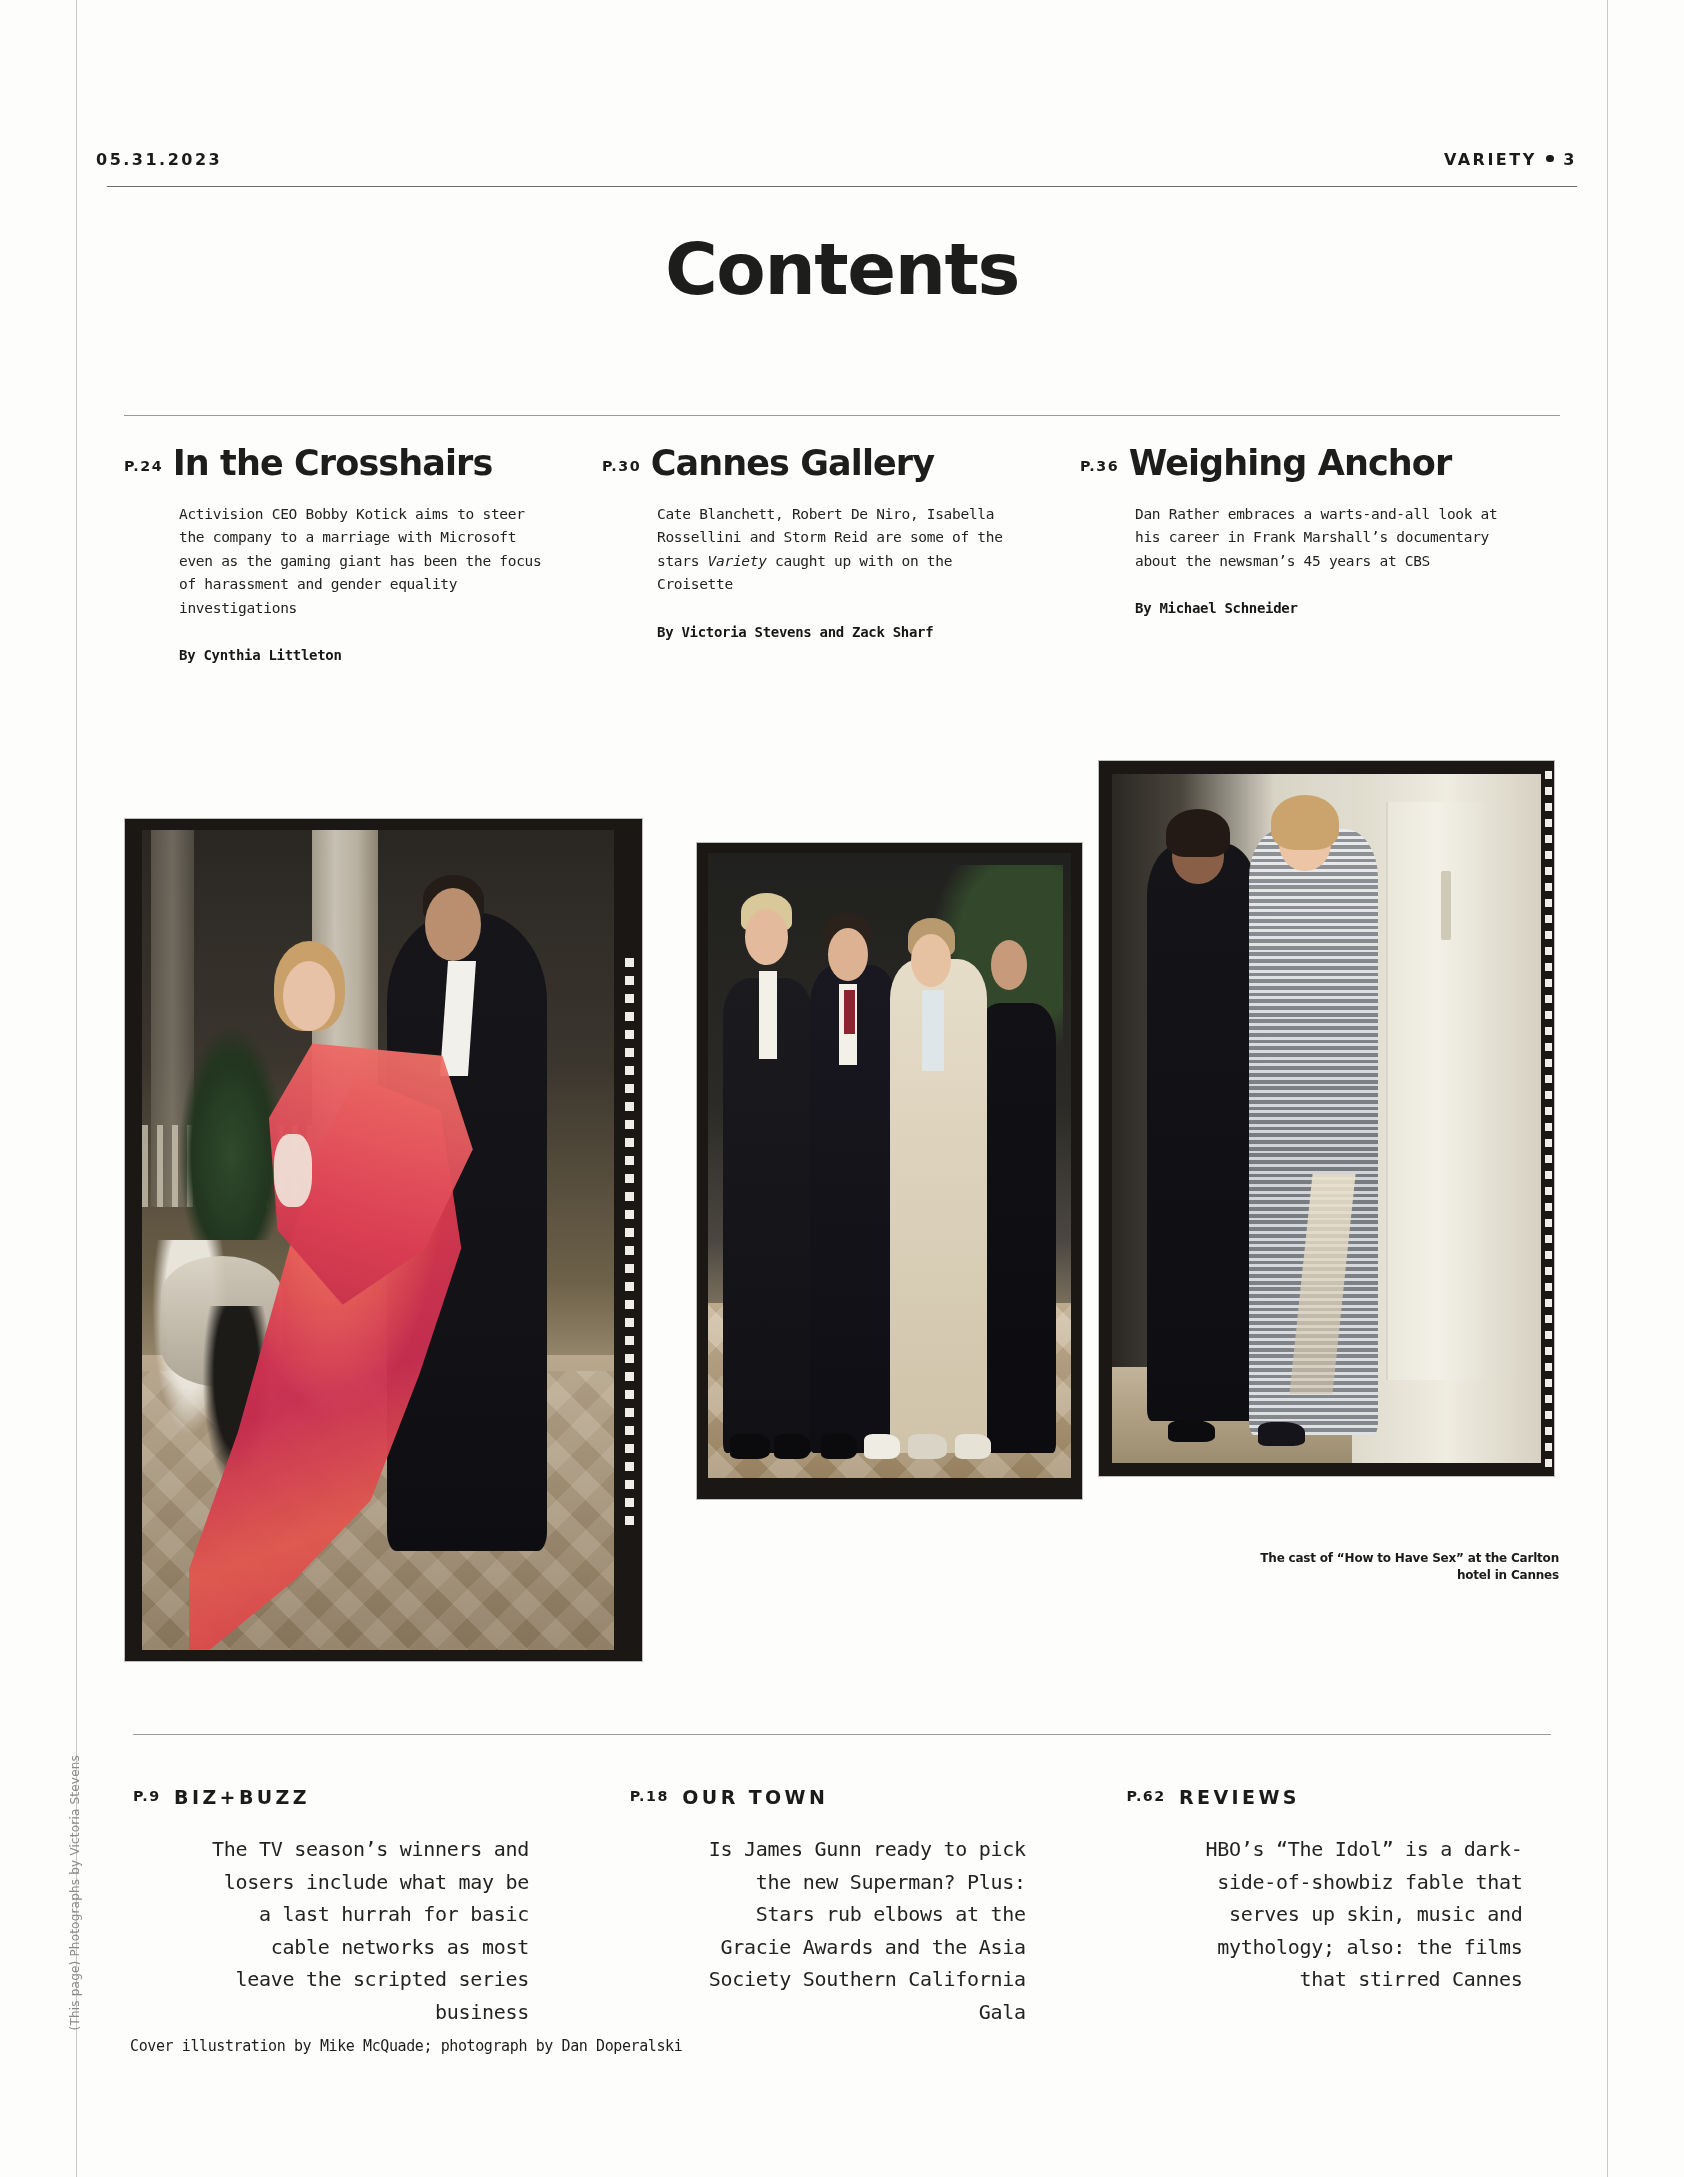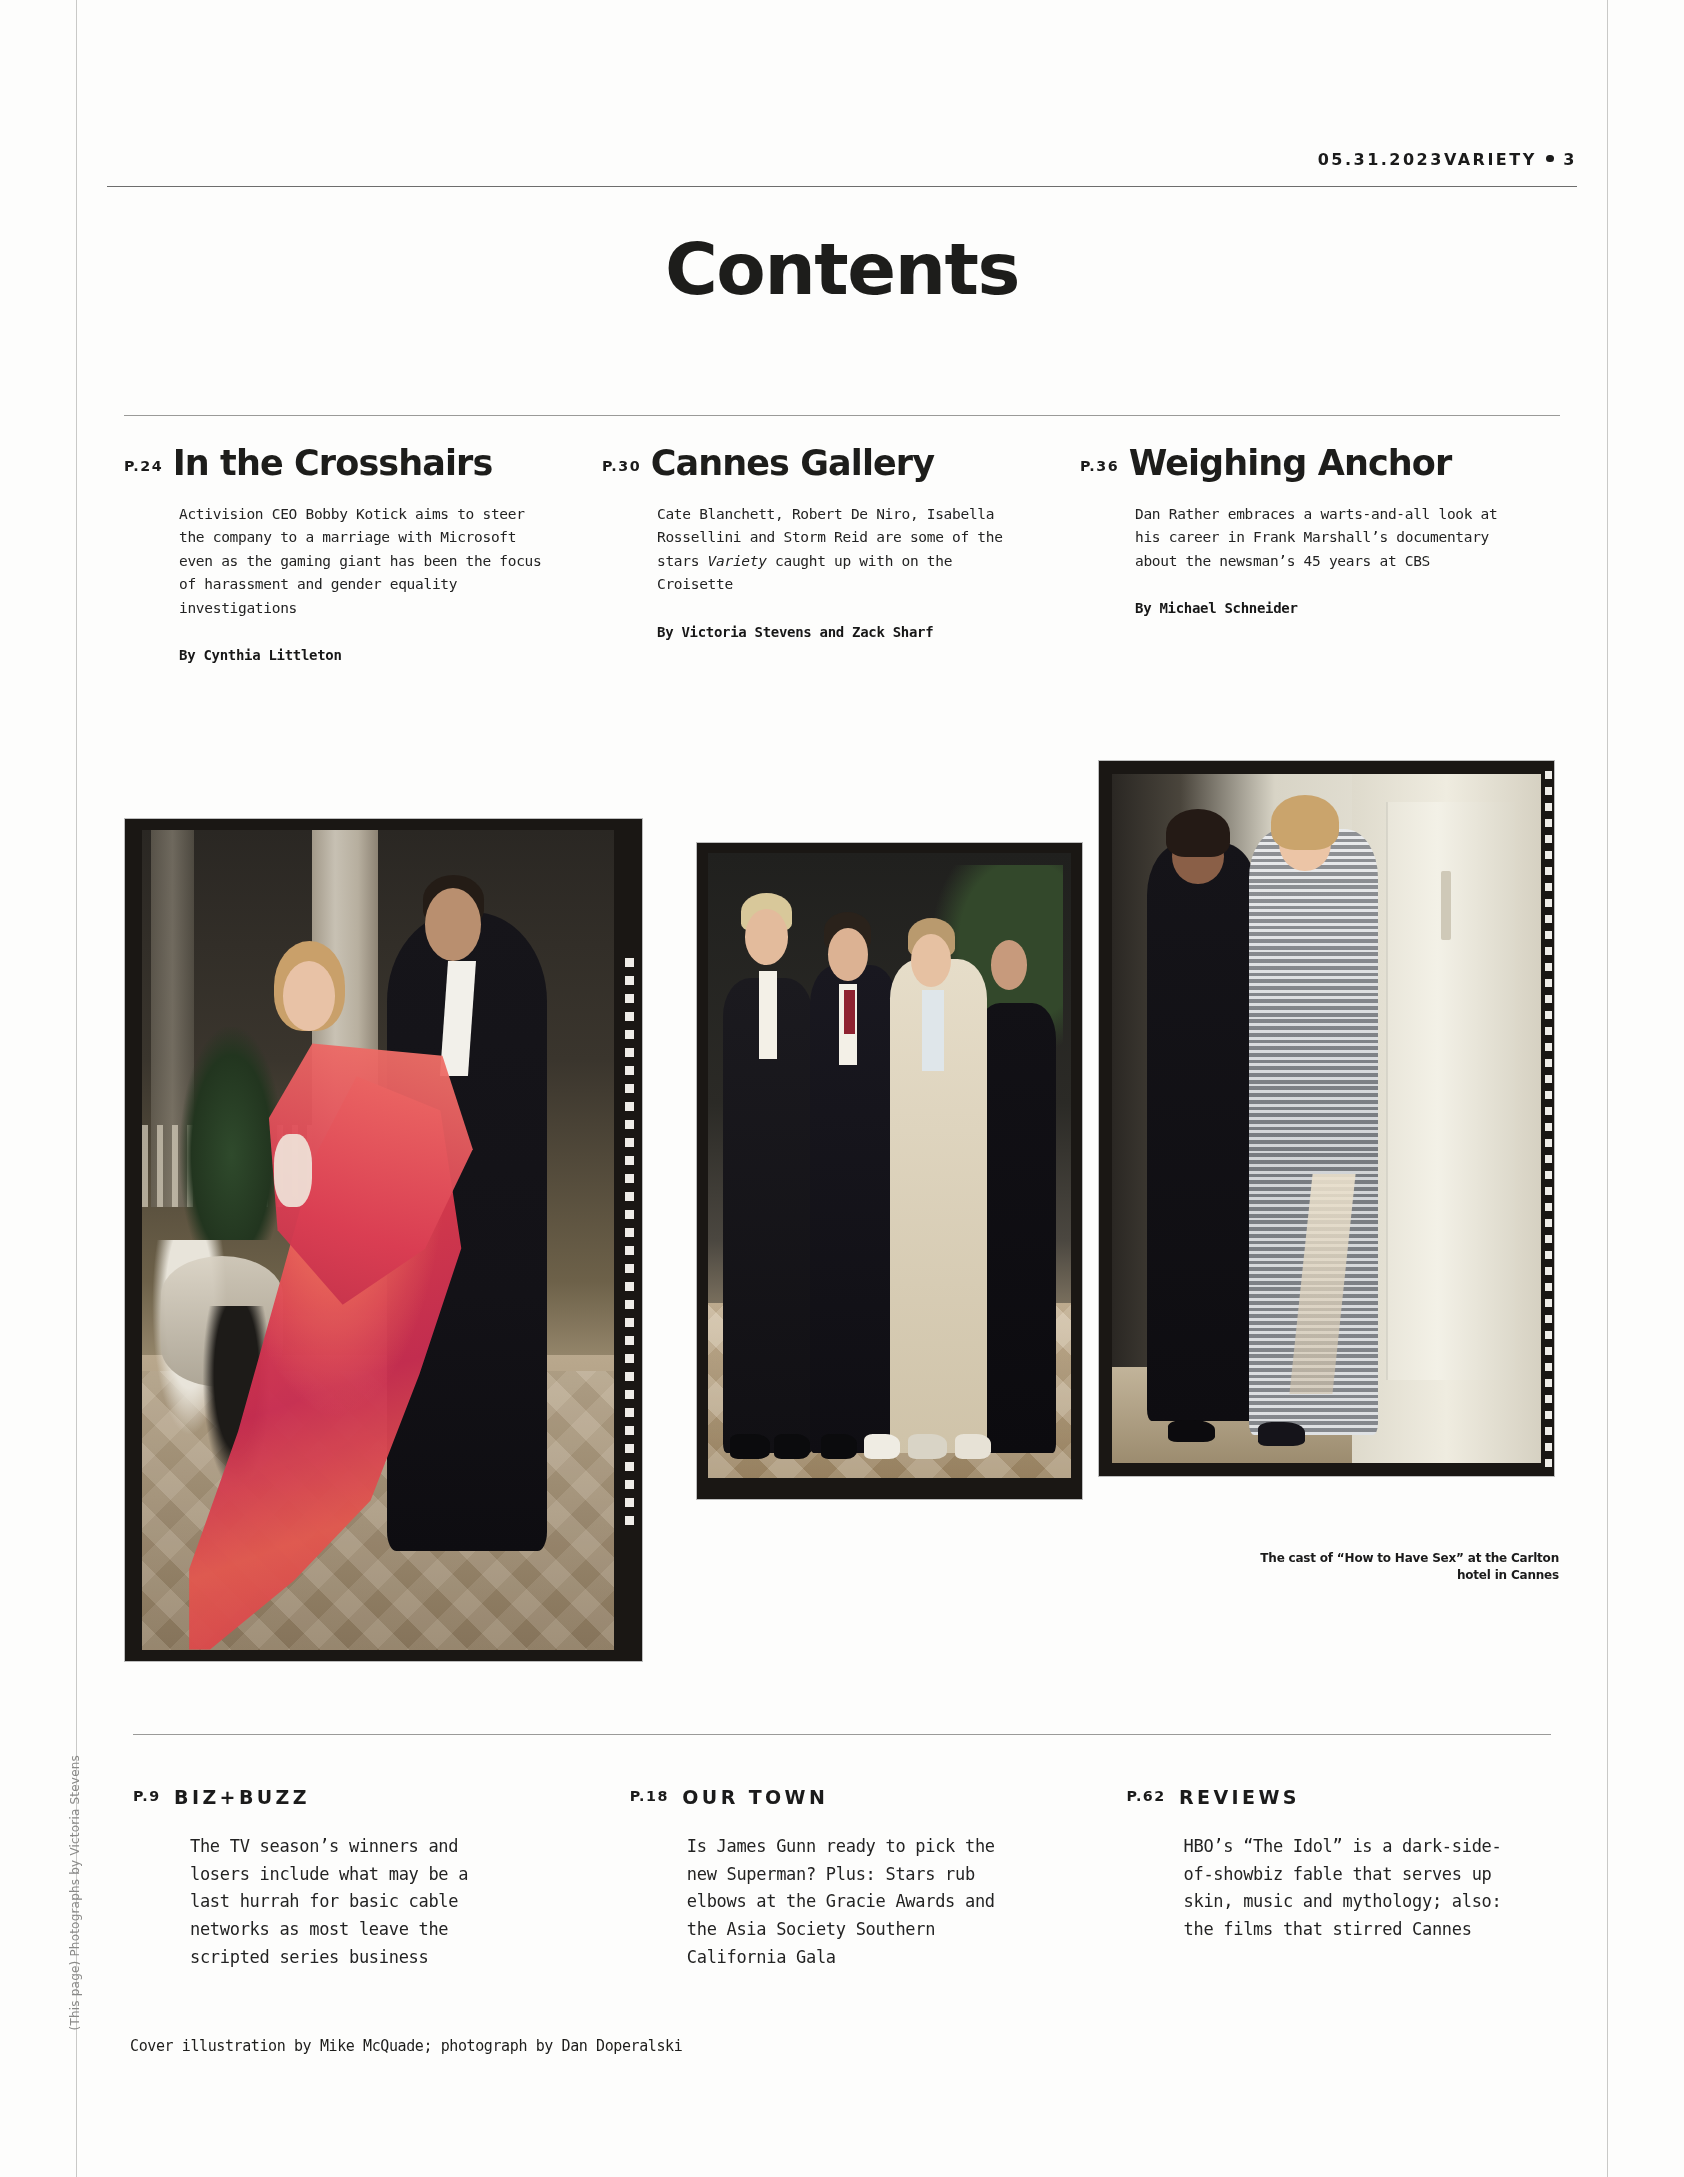--- a/index.html
+++ b/index.html
@@ -20,21 +20,21 @@
   .edge-rule {
     position:absolute; top:0; bottom:0; width:1px;
     background:#c9c9c7;
   }
   .edge-rule.left  { left:76px; }
   .edge-rule.right { right:76px; }
 
   
   .runhead {
     position:absolute; left:96px; right:107px; top:150px;
-    display:flex; justify-content:flex-end; align-items:baseline;
+    display:flex; justify-content:space-between; align-items:baseline;
   }
   .runhead .date,
   .runhead .folio {
     font-family:"DejaVu Sans", sans-serif;
     font-weight:bold;
     font-size:16px;
     letter-spacing:2.5px;
     color:#1b1b1b;
   }
   .runhead .folio { display:flex; align-items:center; gap:9.5px; }
@@ -317,24 +317,24 @@
   }
   .dept-title {
     font-family:"DejaVu Sans", sans-serif;
     font-weight:bold;
     font-size:19px;
     letter-spacing:3.4px;
     color:#1b1b1b;
     white-space:nowrap;
   }
   .dept-body {
-    margin-left:57px; margin-top:25px;
+    margin-left:73px; margin-top:25px;
     font-family:"DejaVu Sans Mono", monospace;
-    font-size:17px; line-height:1.63; letter-spacing:-0.3px;
-    color:#232323; max-width:323px;
+    font-size:20px; line-height:1.63; letter-spacing:-0.3px;
+    color:#232323; max-width:323px;text-align:right;
   }
 
   
   .footer-credit {
     position:absolute; left:130px; top:2037px;
     font-family:"DejaVu Sans Mono", monospace;
     font-size:15px; letter-spacing:-0.4px; color:#1d1d1b;
   }
 
   

